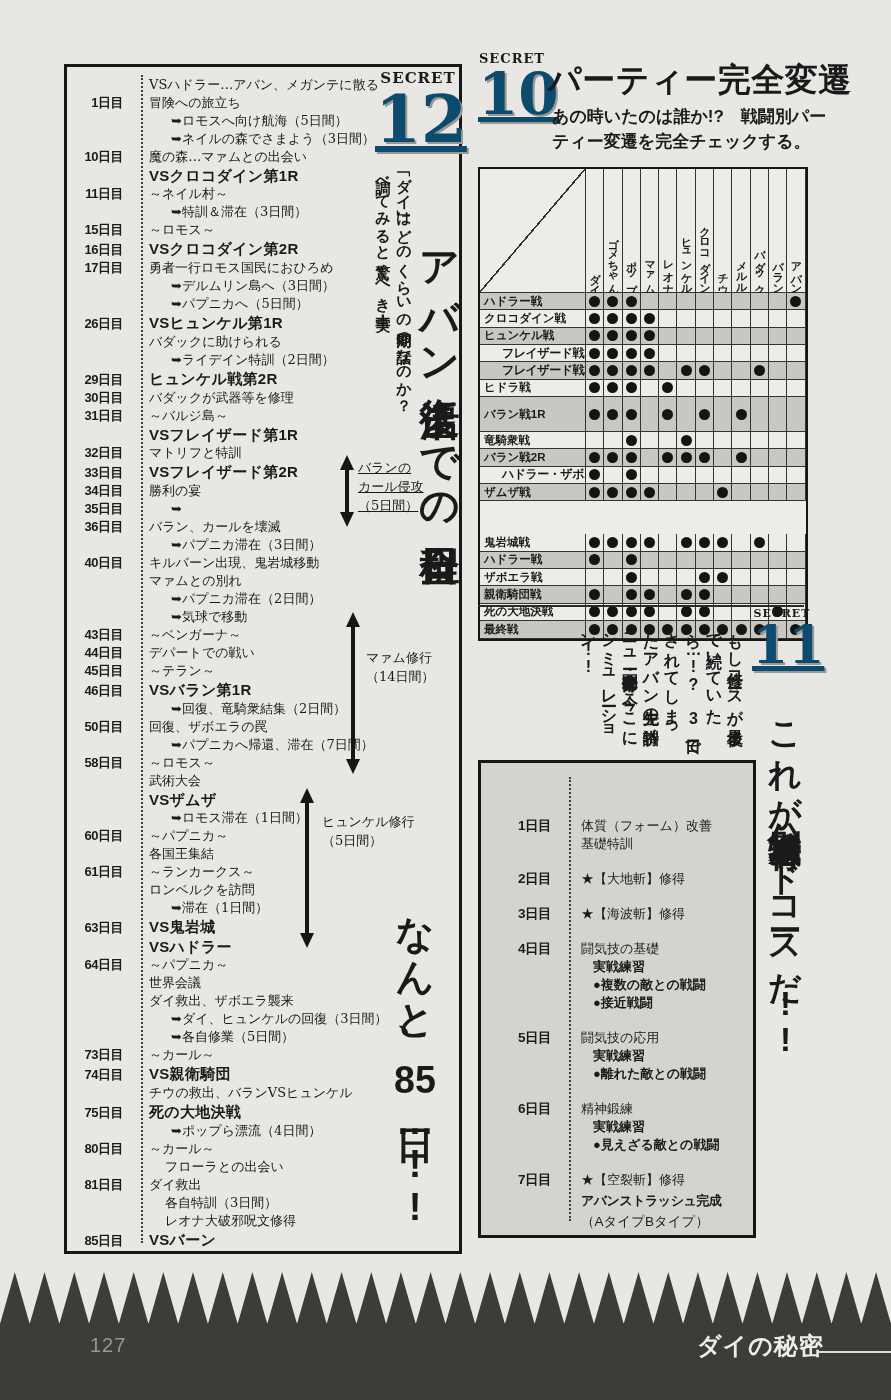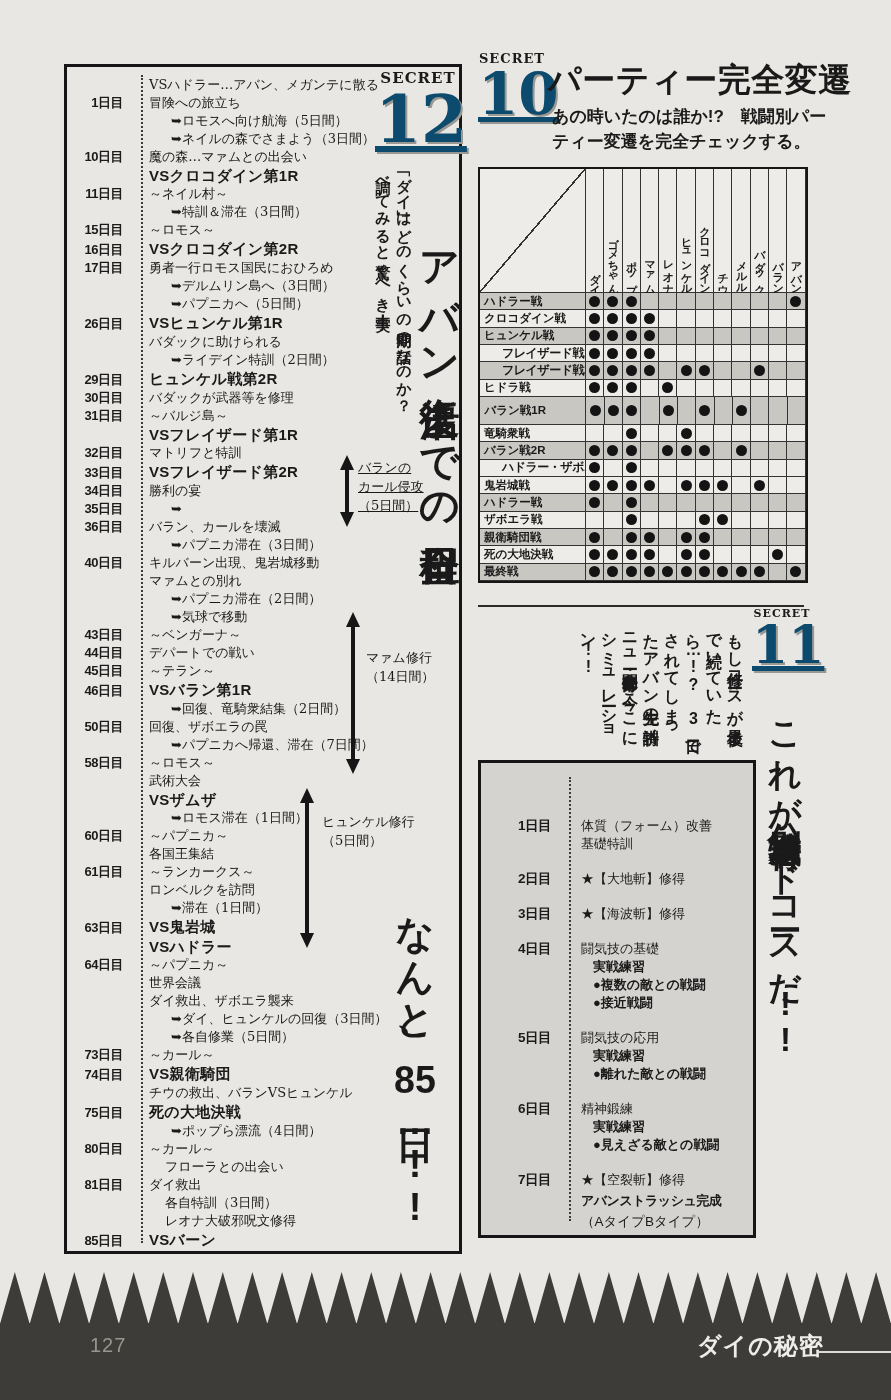--- a/index.html
+++ b/index.html
@@ -575,21 +575,21 @@
             <div class="dot"></div>
           </div>
           <div class="pcell"></div>
           <div class="pcell"></div>
           <div class="pcell"></div>
           <div class="pcell"></div>
           <div class="pcell"></div>
           <div class="pcell"></div>
           <div class="pcell"></div>
         </div>
-        <div class="prow srow" style="height: 28px; justify-content: flex-end;">
+        <div class="prow srow" style="height: 35px;">
           <div class="plabel shade">バラン戦1R</div>
           <div class="pcell shade">
             <div class="dot"></div>
           </div>
           <div class="pcell shade">
             <div class="dot"></div>
           </div>
           <div class="pcell shade">
             <div class="dot"></div>
           </div>
@@ -669,21 +669,46 @@
           <div class="pcell"></div>
           <div class="pcell"></div>
           <div class="pcell"></div>
           <div class="pcell"></div>
           <div class="pcell"></div>
           <div class="pcell"></div>
           <div class="pcell"></div>
           <div class="pcell"></div>
           <div class="pcell"></div>
         </div>
-        <div class="prow" style="height: 17.35px;">
+        <div class="prow srow" style="height: 17.35px;">
+          <div class="plabel shade">ザムザ戦</div>
+          <div class="pcell shade">
+            <div class="dot"></div>
+          </div>
+          <div class="pcell shade">
+            <div class="dot"></div>
+          </div>
+          <div class="pcell shade">
+            <div class="dot"></div>
+          </div>
+          <div class="pcell shade">
+            <div class="dot"></div>
+          </div>
+          <div class="pcell shade"></div>
+          <div class="pcell shade"></div>
+          <div class="pcell shade"></div>
+          <div class="pcell shade">
+            <div class="dot"></div>
+          </div>
+          <div class="pcell shade"></div>
+          <div class="pcell shade"></div>
+          <div class="pcell shade"></div>
+          <div class="pcell shade"></div>
+        </div>
+        <div class="prow" style="height: 17.35px; margin-top: 33px;">
           <div class="plabel">鬼岩城戦</div>
           <div class="pcell">
             <div class="dot"></div>
           </div>
           <div class="pcell">
             <div class="dot"></div>
           </div>
           <div class="pcell">
             <div class="dot"></div>
           </div>

